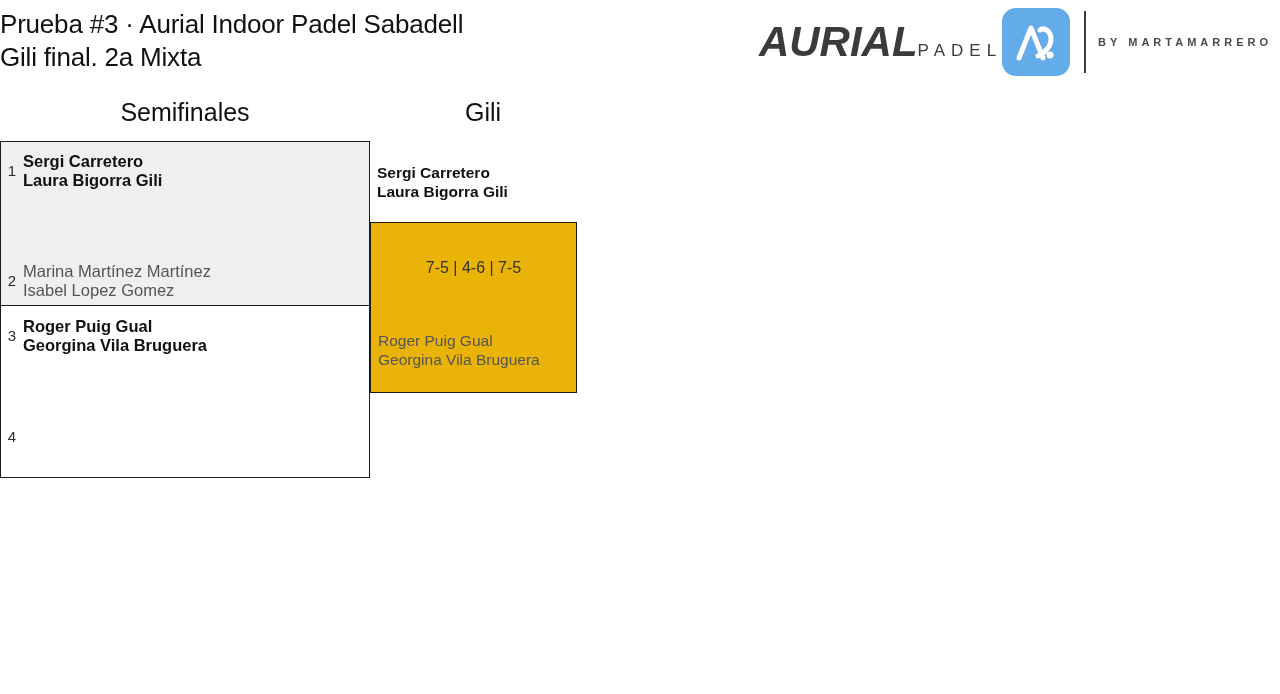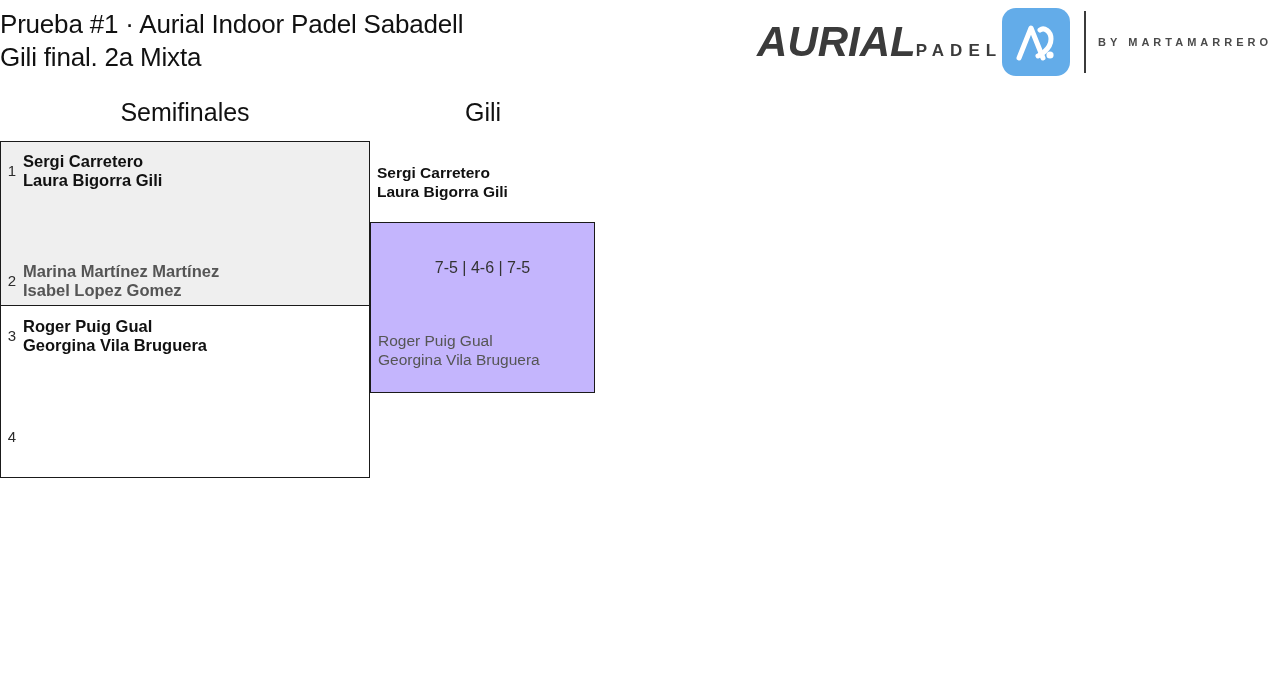--- a/index.html
+++ b/index.html
@@ -60,21 +60,21 @@
     font-size: 42px;
     line-height: 38px;
     font-weight: 700;
     font-style: italic;
     color: #3b3b3b;
     letter-spacing: 0px;
   }
   .logo-padel {
     font-size: 17px;
     line-height: 20px;
-    font-weight: 700;
+    font-weight: 400;
     color: #3b3b3b;
     letter-spacing: 6px;
     margin-right: -6px;
     margin-top: 18px;
   }
   .logo-mark {
     width: 68px;
     height: 68px;
     border-radius: 14px;
     background: #63ace9;
@@ -139,23 +139,23 @@
   .match.sf2 {
     left: 0px;
     top: 205px;
     width: 370px;
     height: 173px;
     background: #ffffff;
   }
   .match.final {
     left: 370px;
     top: 122px;
-    width: 225px;
+    width: 207px;
     height: 171px;
-    background: #c4b5fd;
+    background: #eab308;
   }
 
   .team {
     position: absolute;
     display: flex;
     align-items: center;
     white-space: nowrap;
   }
   .seed {
     font-size: 15px;
@@ -171,21 +171,21 @@
   }
   .names span {
     font-size: 16.5px;
     line-height: 19px;
   }
   .team.winner .names span {
     font-weight: 700;
     color: #111111;
   }
   .team.loser .names span {
-    font-weight: 700;
+    font-weight: 400;
     color: #555555;
   }
 
   
   .team.t-top    { left: 0px; top: 10px; }
   .team.t-bottom { left: 0px; top: 120px; }
   .match.sf2 .team.t-top    { top: 11px; }
   .match.sf2 .team.t-bottom { top: 122px; }
 
   .score {
@@ -231,21 +231,21 @@
     font-weight: 400;
     color: #555555;
   }
 </style>
 </head>
 <body>
 
 <div class="header">
 
   <div class="title-block">
-    <div class="title-line">Prueba #1 · Aurial Indoor Padel Sabadell</div>
+    <div class="title-line">Prueba #3 · Aurial Indoor Padel Sabadell</div>
     <div class="title-line">Gili final. 2a Mixta</div>
   </div>
 
   <div class="logo">
     <div class="logo-wordmark">
       <div class="logo-aurial">AURIAL</div>
       <div class="logo-padel">PADEL</div>
     </div>
     <div class="logo-mark">
       <svg width="46" height="44" viewBox="0 0 46 44" aria-hidden="true">

